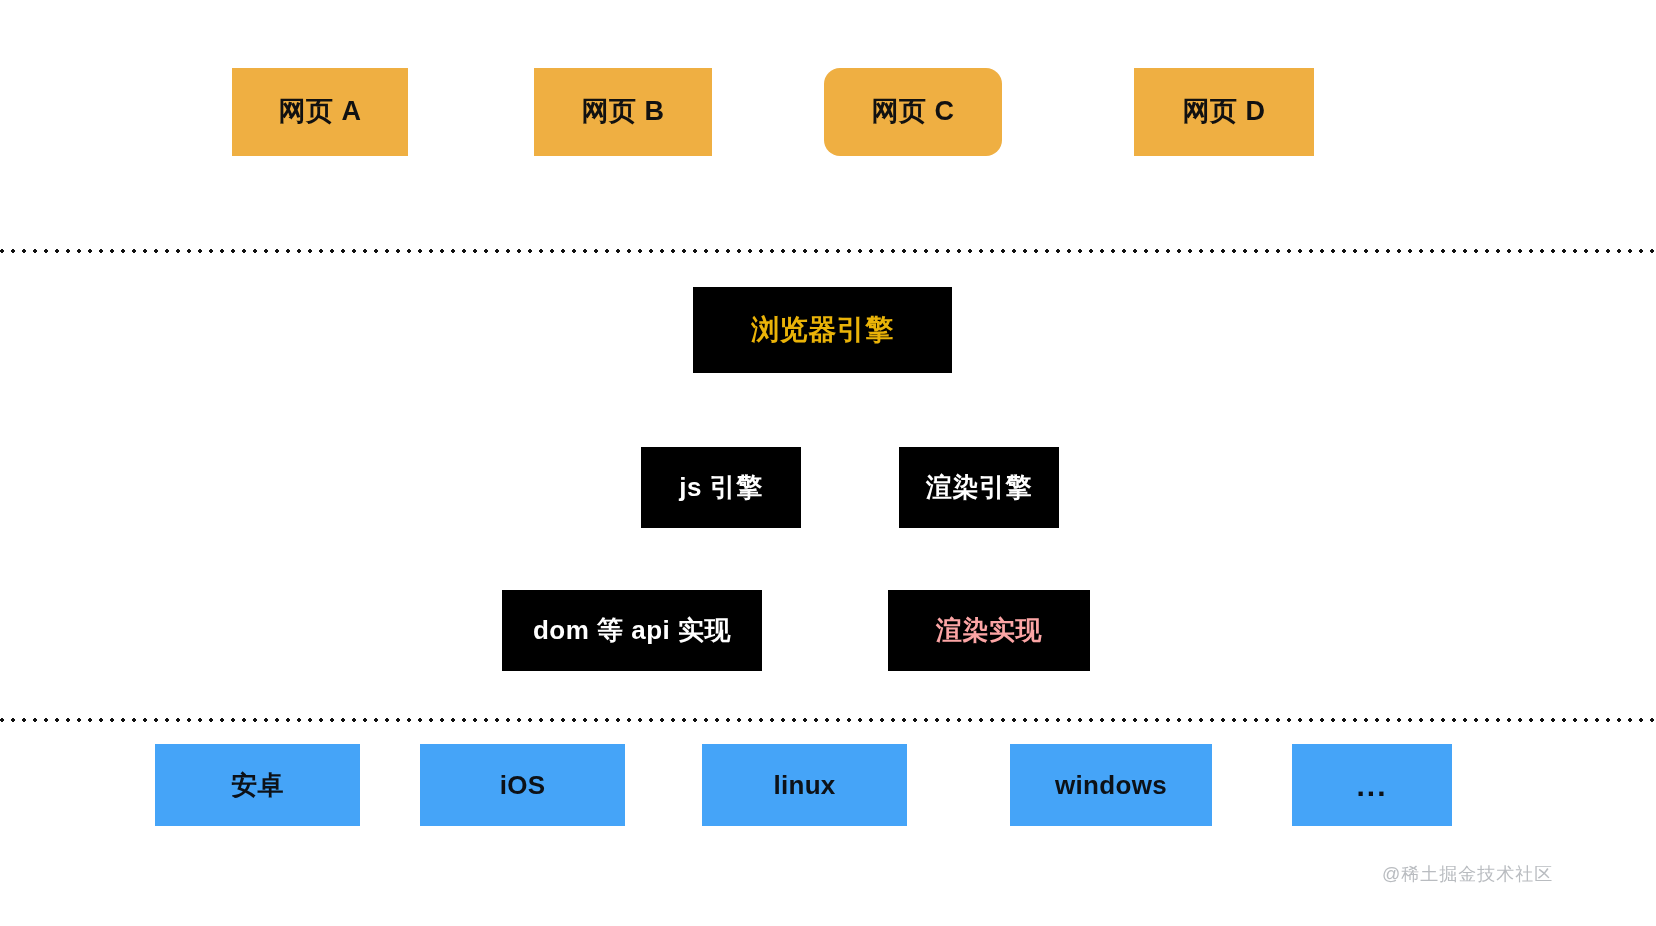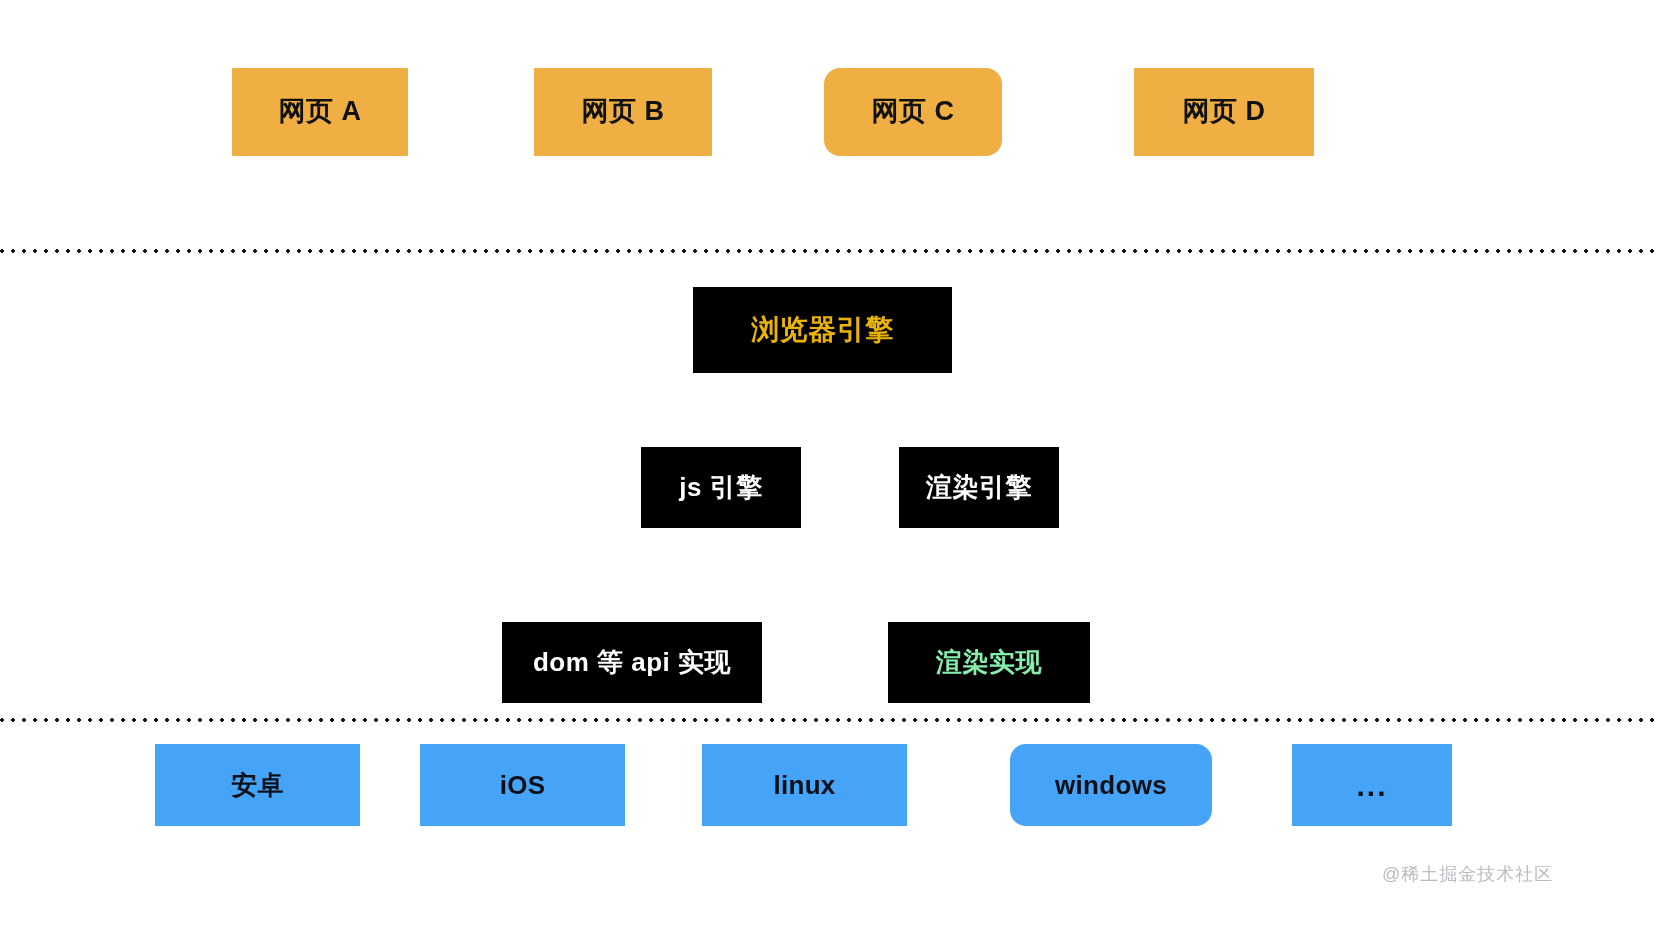--- a/index.html
+++ b/index.html
@@ -37,21 +37,21 @@
     margin-left: 32px;
   }
   .box-engine {
     background: #000000;
     color: #ffffff;
     font-weight: 700;
     letter-spacing: 0.5px;
   }
   .box-engine.tier1 { font-size: 28px; }
   .box-engine.tier2 { font-size: 26px; margin-left: 33px; }
-  .box-engine.tier3 { font-size: 26px; margin-top: 32px; }
+  .box-engine.tier3 { font-size: 26px; }
   .box-os {
     background: #45A4F8;
     color: #0d1117;
     font-size: 26px;
     font-weight: 700;
     letter-spacing: 0.3px;
   }
   .box-os.ellipsis { font-size: 30px; letter-spacing: 2px; }
 
   .divider {
@@ -99,36 +99,36 @@
   <div class="box box-engine tier2" style="left: 608px; top: 447px; width: 160px; height: 81px; background: rgb(0, 0, 0); color: rgb(255, 255, 255);">
     <span>js 引擎</span>
   </div>
   <div class="box box-engine tier2" style="left: 866px; top: 447px; width: 160px; height: 81px; background: rgb(0, 0, 0); color: rgb(255, 255, 255);">
     <span>渲染引擎</span>
   </div>
 
   <div class="box box-engine tier3" style="left: 502px; top: 590px; width: 260px; height: 81px; background: rgb(0, 0, 0); color: rgb(255, 255, 255);">
     <span>dom 等 api 实现</span>
   </div>
-  <div class="box box-engine tier3" style="left: 888px; top: 590px; width: 202px; height: 81px; background: rgb(0, 0, 0); color: #86efac;">
+  <div class="box box-engine tier3" style="left: 888px; top: 590px; width: 202px; height: 81px; background: rgb(0, 0, 0); color: #fca5a5;">
     <span>渲染实现</span>
   </div>
 
   <div class="divider" style="top: 718px;"></div>
 
   <div class="box box-os" style="left: 155px; top: 744px; width: 205px; height: 82px; background: rgb(69, 164, 248);">
     <span>安卓</span>
   </div>
   <div class="box box-os" style="left: 420px; top: 744px; width: 205px; height: 82px; background: rgb(69, 164, 248);">
     <span>iOS</span>
   </div>
   <div class="box box-os" style="left: 702px; top: 744px; width: 205px; height: 82px; background: rgb(69, 164, 248);">
     <span>linux</span>
   </div>
-  <div class="box box-os" style="left: 1010px; top: 744px; width: 202px; height: 82px; background: rgb(69, 164, 248); border-radius: 16px;">
+  <div class="box box-os" style="left: 1010px; top: 744px; width: 202px; height: 82px; background: rgb(69, 164, 248);">
     <span>windows</span>
   </div>
   <div class="box box-os ellipsis" style="left: 1292px; top: 744px; width: 160px; height: 82px; background: rgb(69, 164, 248);">
     <span>...</span>
   </div>
 
   <div class="watermark" style="left: 1382px; top: 862px; color: rgb(185, 188, 192);">@稀土掘金技术社区</div>
 
 </div>
 

